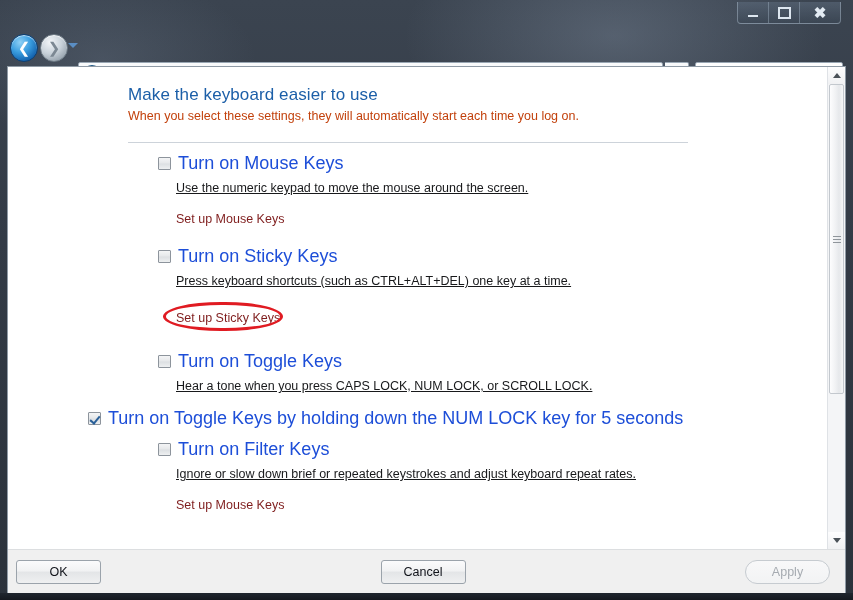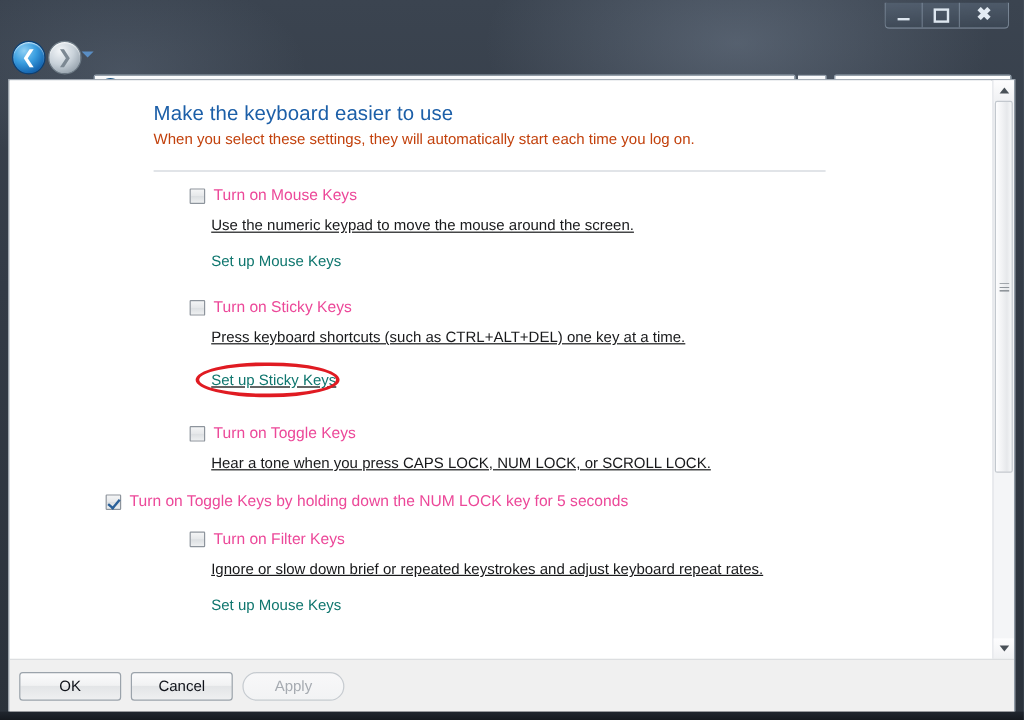--- a/index.html
+++ b/index.html
@@ -318,51 +318,50 @@
   .checkbox.checked::after {
     content: "";
     position: absolute;
     left: 3px; top: 1px;
     width: 4px; height: 8px;
     border: solid #2a6099;
     border-width: 0 2px 2px 0;
     transform: rotate(40deg);
   }
   .check-label {
-    font-size: 13px;
-    color: #ec4899;
+    font-size: 18px;
+    color: #1d4ed8;
     line-height: 14px;
   }
 
   .desc-row {
     padding-left: 168px;
     font-size: 12.5px;
     color: #18191b;
     margin-bottom: 14px;
     text-decoration: underline;
   }
 
   .link-row {
     padding-left: 168px;
     margin-bottom: 22px;
     position: relative;
   }
   .link {
     font-size: 12.5px;
-    color: #0f766e;
+    color: #7f1d1d;
     text-decoration: none;
     cursor: pointer;
   }
 
   #sticky-link-wrap {
     display: inline-block;
     position: relative;
     padding: 6px 13px;
     margin-left: -13px;
-    text-decoration: underline;
   }
   #sticky-highlight-ellipse {
     position: absolute;
     left: 0; top: 0;
     width: 120px;
     height: 29px;
     border: 3px solid #e01b22;
     border-radius: 60px / 15px;
     box-sizing: border-box;
     pointer-events: none;
@@ -429,21 +428,21 @@
 
   
   #footer {
     position: absolute;
     left: 0; right: 0; bottom: 0;
     height: 44px;
     background: #f0f0f0;
     border-top: 1px solid #dcdee0;
     display: flex;
     align-items: center;
-    justify-content: flex-start;
+    justify-content: space-between;
     padding-right: 15px;
     box-sizing: border-box;
   }
   .dlg-button {
     width: 85px;
     height: 24px;
     margin-left: 8px;
     box-sizing: border-box;
     font-family: "Liberation Sans", sans-serif;
     font-size: 12.5px;

